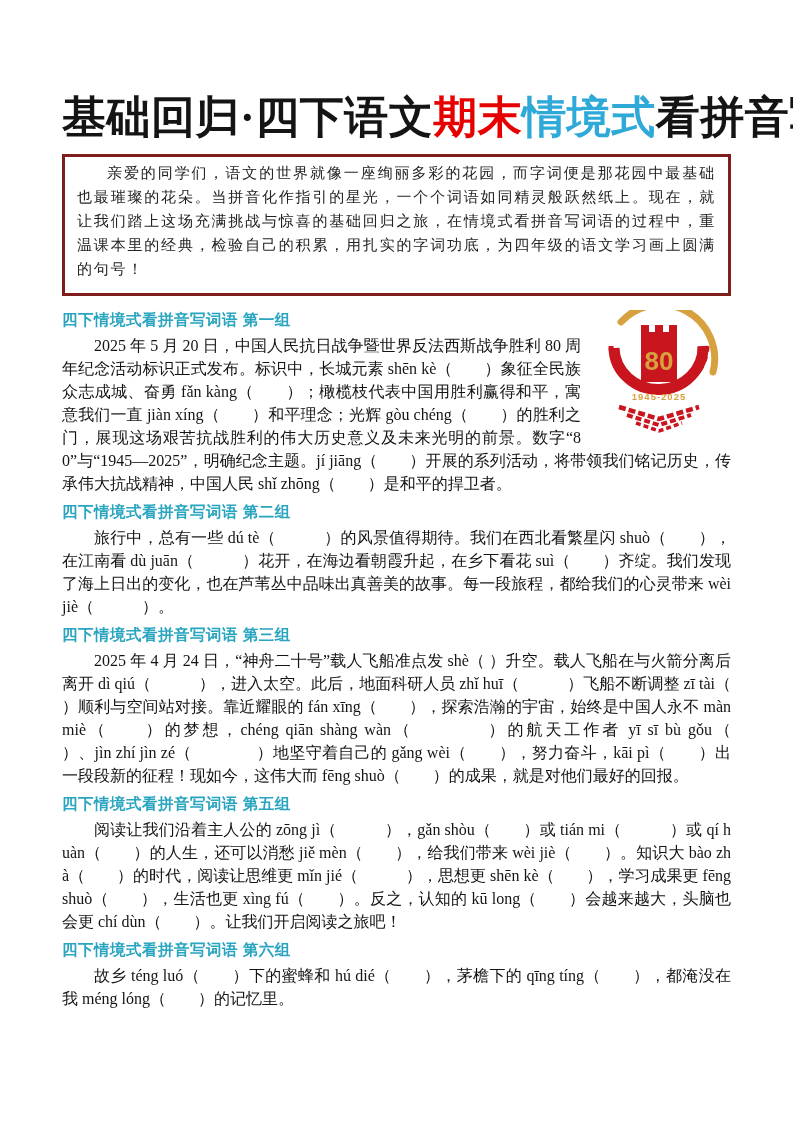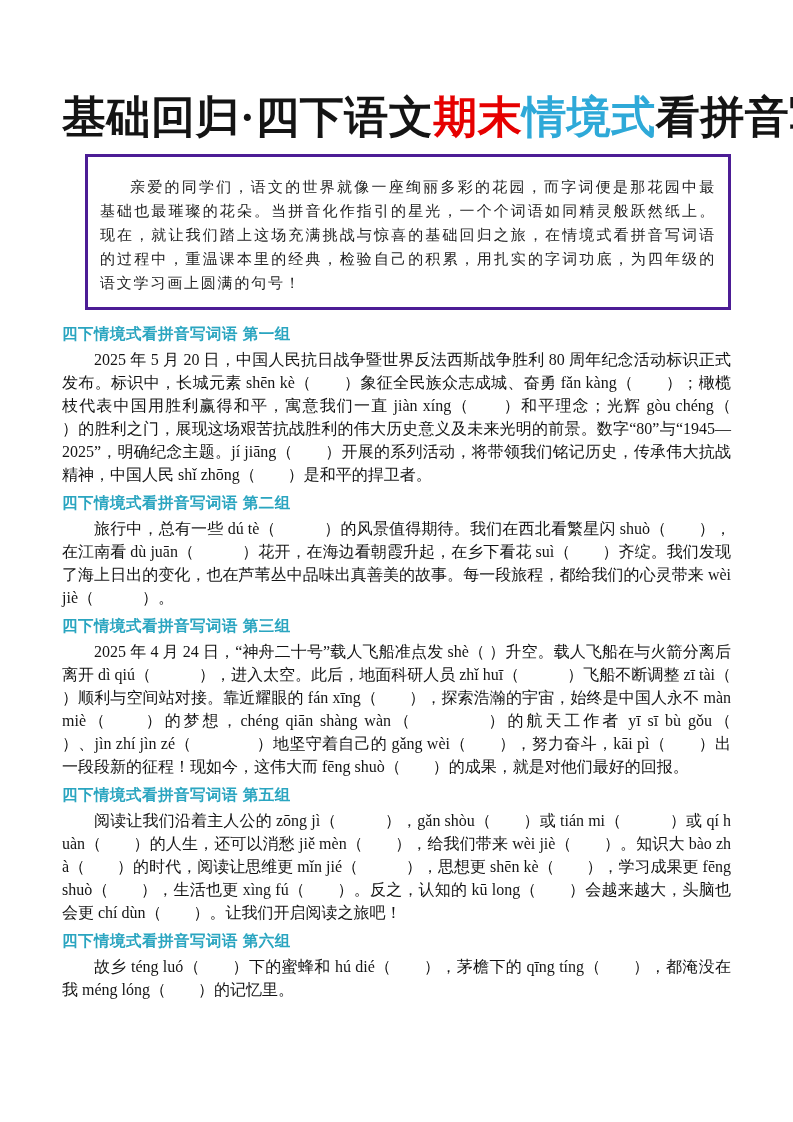--- a/index.html
+++ b/index.html
@@ -17,21 +17,21 @@
     font-family:"Liberation Serif","DejaVu Serif",serif;color:#141414;
   }
   .title{
     margin:46px 0 12px 0;text-align:center;font-weight:bold;
     font-size:44px;letter-spacing:0.5px;line-height:1.1;
     font-family:"Liberation Serif","DejaVu Serif",serif;white-space:nowrap;
   }
   .title .red{color:var(--title-red);}
   .title .cyan{color:var(--title-cyan);}
   .intro-box{
-    border:3px solid #4c1d95;padding:18px 12px 12px 12px;margin-bottom:14px;margin-left:23px;
+    border:3px solid #7f1d1d;padding:4px 12px 12px 12px;margin-bottom:14px;
   }
   .intro-box p{
     margin:0;font-size:15px;line-height:24px;letter-spacing:1.8px;
     text-indent:2em;text-align:justify;color:#222;
   }
   .group{overflow:visible;}
   .group h2{
     margin:7px 0 3px 0;font-size:15.5px;font-weight:bold;
     color:var(--heading-cyan);
     font-family:"Liberation Sans","DejaVu Sans",sans-serif;
@@ -55,20 +55,42 @@
 
 <div class="page">
 
   <h1 class="title"><span>基础回归·四下语文</span><span class="red">期末</span><span class="cyan">情境式</span><span>看拼音写词语</span></h1>
 
   <div class="intro-box">
     <p>亲爱的同学们，语文的世界就像一座绚丽多彩的花园，而字词便是那花园中最基础也最璀璨的花朵。当拼音化作指引的星光，一个个词语如同精灵般跃然纸上。现在，就让我们踏上这场充满挑战与惊喜的基础回归之旅，在情境式看拼音写词语的过程中，重温课本里的经典，检验自己的积累，用扎实的字词功底，为四年级的语文学习画上圆满的句号！</p>
   </div>
 
   <section class="group">
+    <div class="logo">
+      <svg viewBox="0 0 140 126" xmlns="http://www.w3.org/2000/svg">
+
+        <path d="M 30 12 A 54 54 0 0 1 122 62" fill="none" stroke="var(--logo-gold)" stroke-width="7" stroke-linecap="round"></path>
+
+        <path d="M 23 38 A 44 42 0 1 0 112 36" fill="none" stroke="var(--logo-red)" stroke-width="11"></path>
+
+        <path d="M 20 36 A 48 46 0 1 0 116 34" fill="none" stroke="var(--logo-red)" stroke-width="5" stroke-dasharray="5 5"></path>
+
+        <rect x="50" y="22" width="36" height="50" fill="var(--logo-red)"></rect>
+        <rect x="50" y="15" width="8" height="8" fill="var(--logo-red)"></rect>
+        <rect x="64" y="15" width="8" height="8" fill="var(--logo-red)"></rect>
+        <rect x="78" y="15" width="8" height="8" fill="var(--logo-red)"></rect>
+        <text x="68" y="60" font-size="26" text-anchor="middle">80</text>
+
+        <text x="68" y="90" font-size="9.5" letter-spacing="1" text-anchor="middle">1945-2025</text>
+
+        <path d="M 28 97 L 68 109 L 108 97" fill="none" stroke="var(--logo-red)" stroke-width="4.5" stroke-dasharray="7 3"></path>
+        <path d="M 36 105 L 68 115 L 100 105" fill="none" stroke="var(--logo-red)" stroke-width="4" stroke-dasharray="6 3"></path>
+        <path d="M 45 113 L 68 121 L 91 113" fill="none" stroke="var(--logo-red)" stroke-width="3.5" stroke-dasharray="5 3"></path>
+      </svg>
+    </div>
     <h2>四下情境式看拼音写词语 第一组</h2>
     <p>2025 年 5 月 20 日，中国人民抗日战争暨世界反法西斯战争胜利 80 周年纪念活动标识正式发布。标识中，长城元素 shēn kè（　　）象征全民族众志成城、奋勇 fǎn kàng（　　）；橄榄枝代表中国用胜利赢得和平，寓意我们一直 jiàn xíng（　　）和平理念；光辉 gòu chéng（　　）的胜利之门，展现这场艰苦抗战胜利的伟大历史意义及未来光明的前景。数字“80”与“1945—2025”，明确纪念主题。jí jiāng（　　）开展的系列活动，将带领我们铭记历史，传承伟大抗战精神，中国人民 shǐ zhōng（　　）是和平的捍卫者。</p>
   </section>
 
   <section class="group">
     <h2>四下情境式看拼音写词语 第二组</h2>
     <p>旅行中，总有一些 dú tè（　　　）的风景值得期待。我们在西北看繁星闪 shuò（　　），在江南看 dù juān（　　　）花开，在海边看朝霞升起，在乡下看花 suì（　　）齐绽。我们发现了海上日出的变化，也在芦苇丛中品味出真善美的故事。每一段旅程，都给我们的心灵带来 wèi jiè（　　　）。</p>
   </section>
 
   <section class="group">

